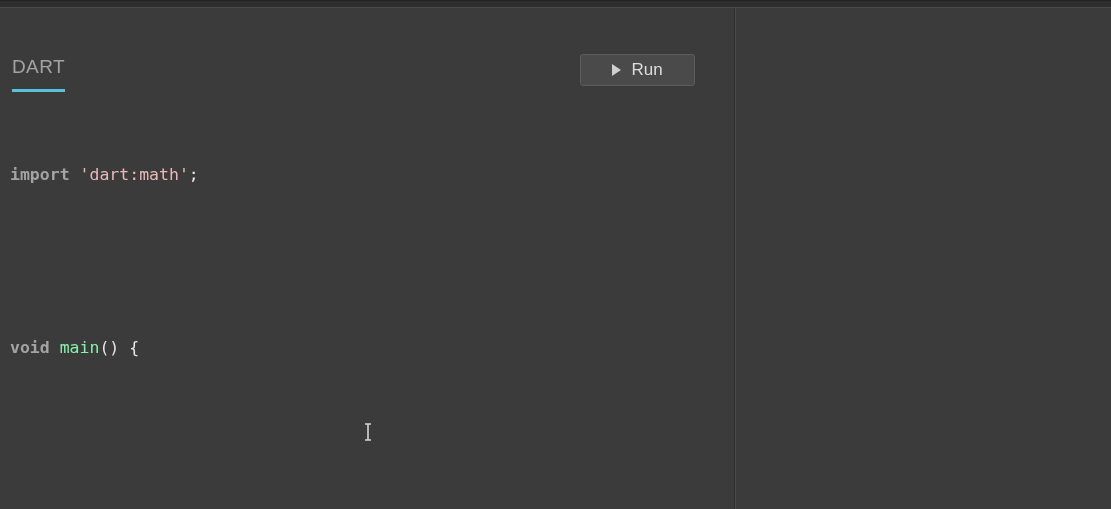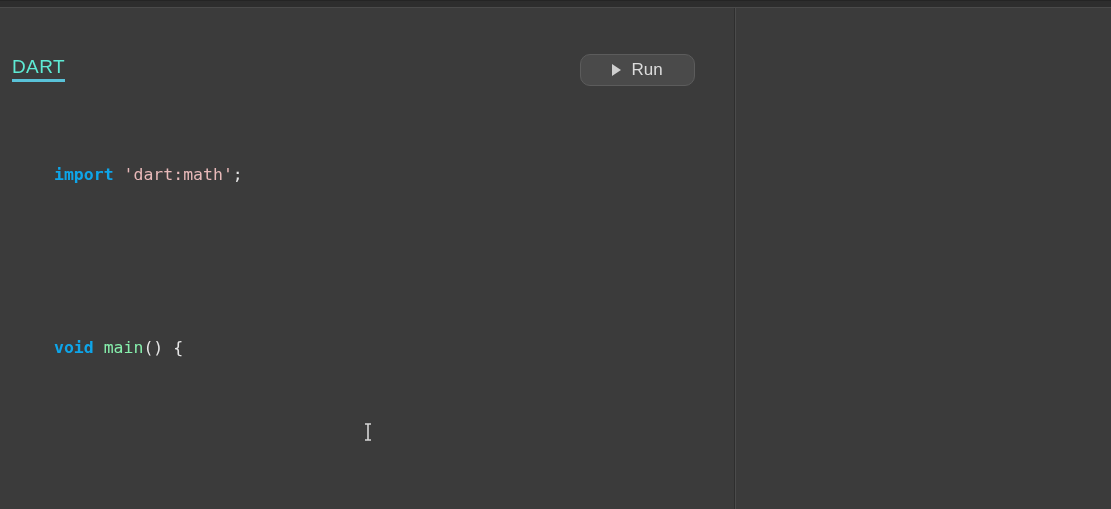--- a/index.html
+++ b/index.html
@@ -20,34 +20,34 @@
   .editor-pane { position:absolute; left:0; top:8px; width:735px; height:501px; background:#3b3b3b; }
   .right-pane  { position:absolute; left:736px; top:8px; width:375px; height:501px; background:#3b3b3b; }
   .vdivider { position:absolute; left:734px; top:8px; width:1px; height:501px; background:#2e2e2e; }
   .vdivider2 { position:absolute; left:735px; top:8px; width:1px; height:501px; background:#4b4b4b; }
 
   
   .tab {
     position:absolute;
     font-size:19px;
     letter-spacing:.4px;
-    color:#5eead4;
-    padding-bottom:4px;
+    color:#a3a3a3;
+    padding-bottom:14px;
     white-space:nowrap;
   }
   .tab .underline { position:absolute; left:0; right:0; bottom:0; height:3px; background:#59c2d8; }
   #tab-dart { left:12px; top:48px; }
 
   
   #run-button {
     position:absolute; left:580px; top:46px;
     width:115px; height:32px;
     background:#4a4a4a;
     border:1px solid #5c5c5c;
-    border-radius:10px;
+    border-radius:3px;
     display:flex; align-items:center; justify-content:center; gap:10px;
     color:#dcdcdc; font-size:17px;
     cursor:pointer;
   }
   #run-button .play {
     width:0;height:0;
     border-left:9px solid #cfcfcf;
     border-top:6px solid transparent;
     border-bottom:6px solid transparent;
   }
@@ -57,21 +57,21 @@
     position:absolute; left:10px; top:96px;
     font-family:"DejaVu Sans Mono", monospace;
     font-size:16.5px;
     line-height:28.7px;
     white-space:pre;
     color:#d8d8d8;
   }
   .code .ln { display:block; height:28.7px; }
 
   
-  .kw   { color:#0ea5e9; font-weight:bold;margin-left:44px; }
+  .kw   { color:#a3a3a3; font-weight:bold; }
   .str  { color:#e8b9b9;text-align:right; }
   .punc { color:#e6e6e6; }
   .id   { color:#86efac; }
   .type { color:#e8c4a8; }
 
   
   #text-cursor {
     position:absolute; left:362px; top:414px;
     width:12px; height:20px;
     color:#cfcfcf;

